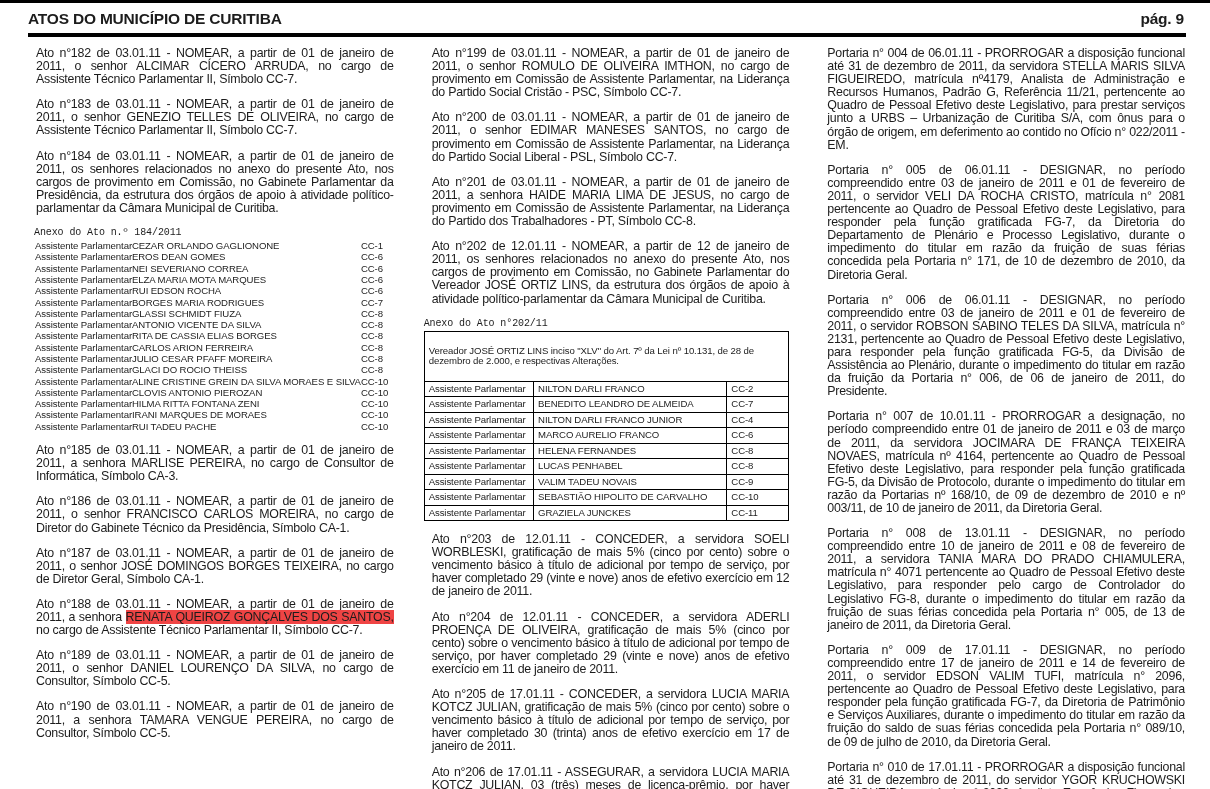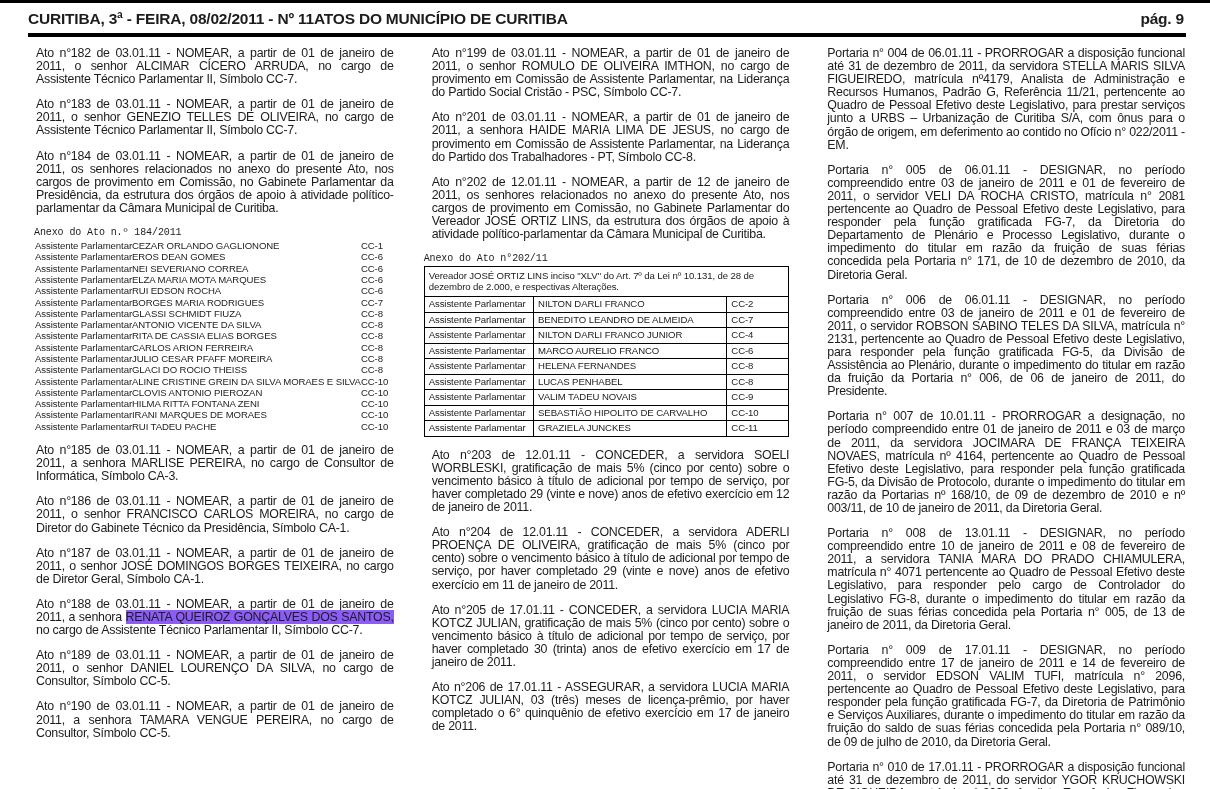--- a/index.html
+++ b/index.html
@@ -37,29 +37,28 @@
   
   table.anexo-border{
     width:100%;border-collapse:collapse;font-size:9.6px;letter-spacing:-0.1px;
     margin:2px 0 12px 0;border:1px solid #000;
   }
   table.anexo-border td{
     border:1px solid #000;padding:2px 4px;line-height:10.5px;white-space:nowrap;
   }
   table.anexo-border td.role{width:30%;}
   table.anexo-border td.code{width:17%;}
-  table.anexo-border td.tbl-head{white-space:normal;padding:4px 4px;}
+  table.anexo-border td.tbl-head{white-space:normal;padding:14px 4px;}
 </style>
 </head>
 <body>
 
 <div class="top-rule"></div>
 
 <div class="page-header">
-  <span>CURITIBA, 3ª - FEIRA, 08/02/2011 - Nº 11</span>
   <span class="center">ATOS DO MUNICÍPIO DE CURITIBA</span>
   <span>pág.  9</span>
 </div>
 <div class="header-rule"></div>
 
 <div class="columns">
 
   <div class="col">
     <div>
 
@@ -174,33 +173,34 @@
           </tr>
         </tbody>
     </table>
     <div>
 
     <p class="para">Ato n°185 de 03.01.11 - NOMEAR, a partir de 01 de janeiro de 2011, a senhora MARLISE PEREIRA, no cargo de Consultor de Informática, Símbolo CA-3.</p>
         <p class="para">Ato n°186 de 03.01.11 - NOMEAR, a partir de 01 de janeiro de 2011, o senhor FRANCISCO CARLOS MOREIRA, no cargo de Diretor  do Gabinete Técnico da Presidência, Símbolo CA-1.</p>
         <p class="para">Ato n°187 de 03.01.11 - NOMEAR, a partir de 01 de janeiro de 2011, o senhor JOSÉ DOMINGOS BORGES TEIXEIRA, no cargo de Diretor Geral, Símbolo CA-1.</p>
       </div>
     <p class="para">
-      <span>Ato n°188 de 03.01.11 - NOMEAR, a partir de 01 de janeiro de 2011, a senhora  </span><span class="hl" style="background: #8b5cf6;">RENATA  QUEIROZ GONÇALVES DOS SANTOS,</span><span> no cargo de Assistente Técnico Parlamentar II, Símbolo CC-7.</span>
+      <span>Ato n°188 de 03.01.11 - NOMEAR, a partir de 01 de janeiro de 2011, a senhora  </span><span class="hl" style="background: #ef4444;">RENATA  QUEIROZ GONÇALVES DOS SANTOS,</span><span> no cargo de Assistente Técnico Parlamentar II, Símbolo CC-7.</span>
     </p>
     <div>
 
     <p class="para">Ato n°189 de 03.01.11 - NOMEAR, a partir de 01 de janeiro de 2011, o senhor DANIEL LOURENÇO DA SILVA, no cargo de  Consultor, Símbolo CC-5.</p>
         <p class="para">Ato n°190 de 03.01.11 -  NOMEAR, a partir de 01 de janeiro de 2011, a senhora TAMARA VENGUE PEREIRA, no cargo de  Consultor, Símbolo CC-5.</p>
       </div>
   </div>
 
   <div class="col">
     <div>
 
     <p class="para">Ato n°199 de 03.01.11 -   NOMEAR, a partir de 01 de janeiro de 2011, o senhor ROMULO DE OLIVEIRA IMTHON, no cargo de provimento em Comissão de Assistente Parlamentar, na Liderança do Partido Social Cristão - PSC, Símbolo CC-7.</p>
+        <p class="para">Ato n°200 de 03.01.11 -  NOMEAR, a partir de 01 de janeiro de 2011, o senhor EDIMAR MANESES SANTOS, no cargo de provimento em Comissão de Assistente Parlamentar, na Liderança do Partido Social Liberal - PSL, Símbolo CC-7.</p>
         <p class="para">Ato n°201 de 03.01.11 - NOMEAR, a partir de 01 de janeiro de 2011, a senhora HAIDE MARIA LIMA DE JESUS, no cargo de provimento em Comissão de Assistente Parlamentar, na Liderança do Partido dos Trabalhadores - PT, Símbolo CC-8.</p>
         <p class="para">Ato n°202 de 12.01.11 - NOMEAR, a partir de 12 de janeiro de 2011, os senhores relacionados no anexo do presente Ato, nos cargos de provimento em Comissão, no Gabinete Parlamentar do Vereador JOSÉ ORTIZ LINS, da estrutura dos órgãos de apoio à atividade político-parlamentar da Câmara Municipal de Curitiba.</p>
       </div>
     <div class="anexo-label" style="margin-left:0;">Anexo do Ato n°202/11</div>
     <table class="anexo-border">
       <tbody>
         <tr>
           <td class="tbl-head" colspan="3">Vereador JOSÉ ORTIZ LINS  inciso "XLV"  do Art. 7º da Lei nº 10.131, de 28 de dezembro de 2.000, e respectivas Alterações.</td>
         </tr>
       </tbody>

